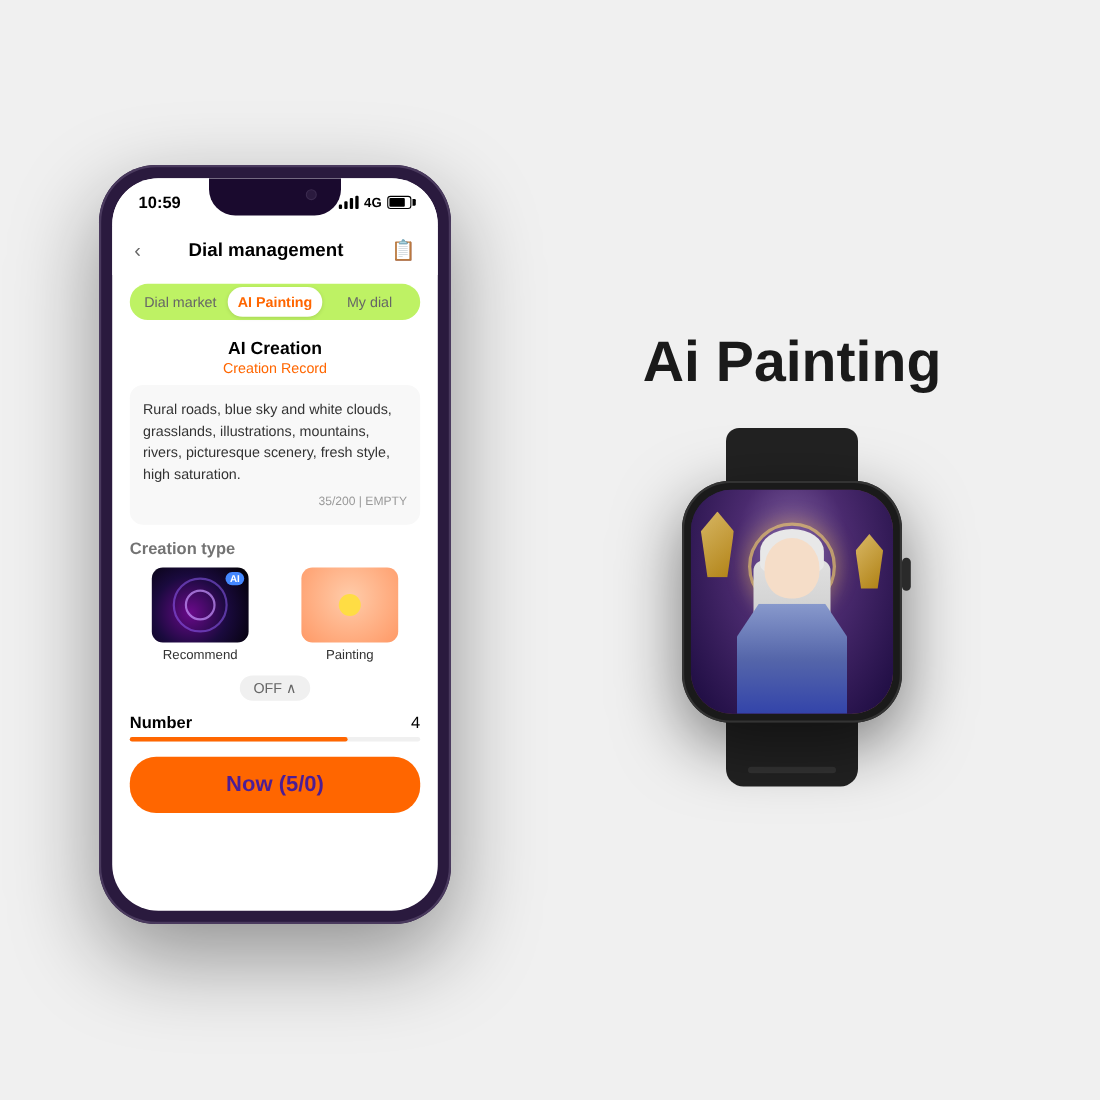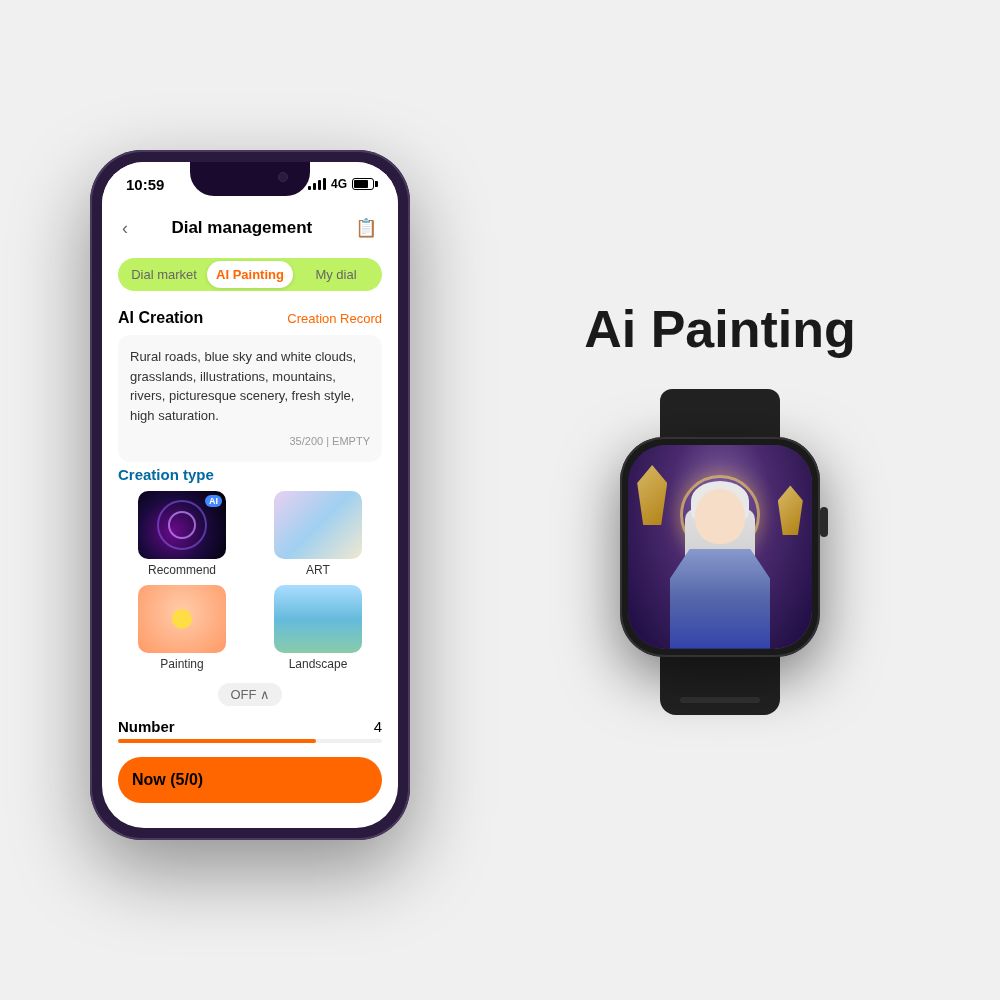--- a/index.html
+++ b/index.html
@@ -188,20 +188,21 @@
       padding: 0 16px;
       overflow: hidden;
     }
 
     
     .section-header {
       display: flex;
       align-items: center;
       justify-content: space-between;
       margin: 10px 0 8px;
+      flex-direction: column;
     }
     .section-title {
       font-size: 16px;
       font-weight: 700;
       color: #000;
     }
     .section-link {
       font-size: 13px;
       color: #ff6600;
     }
@@ -220,22 +221,22 @@
       text-align: right;
       font-size: 11px;
       color: #999;
       margin-top: 8px;
     }
 
     
     .creation-type-title {
       font-size: 15px;
       font-weight: 700;
-      color: #0369a1;
-      margin: 4px 0 8px;
+      color: #737373;
+      margin: 14px 0 8px;
     }
 
     .type-grid {
       display: grid;
       grid-template-columns: repeat(2, 1fr);
       gap: 8px;
       margin-bottom: 8px;
     }
 
     .type-item {
@@ -397,24 +398,25 @@
     .slider-fill {
       height: 100%;
       background: #ff6600;
       border-radius: 2px;
       width: 75%;
     }
 
     
     .now-btn {
       background: #ff6600;
-      color: #000000;
+      color: #4c1d95;
       border-radius: 24px;
+      text-align: center;
       padding: 14px;
-      font-size: 16px;
+      font-size: 20px;
       font-weight: 600;
       margin: 6px 0 10px;
     }
 
     
     .right-side {
       display: flex;
       flex-direction: column;
       align-items: center;
       width: 380px;
@@ -665,36 +667,28 @@
                   <div class="circle-outer">
                     <div class="circle-inner"></div>
                   </div>
                 </div>
               </div>
               <span class="type-label">Recommend</span>
             </div>
 
 
 
-            <div class="type-item">
-              <div class="type-thumb thumb-art"></div>
-              <span class="type-label">ART</span>
-            </div>
 
             <div class="type-item">
               <div class="type-thumb thumb-painting">
                 <div class="flower-center"></div>
               </div>
               <span class="type-label">Painting</span>
             </div>
 
-            <div class="type-item">
-              <div class="type-thumb thumb-landscape"></div>
-              <span class="type-label">Landscape</span>
-            </div>
           </div>
 
           <div style="display:flex; justify-content:center;">
             <div class="off-btn">
               <span>OFF ∧</span>
             </div>
           </div>
 
           <div class="number-section">
             <span class="number-label">Number</span>

